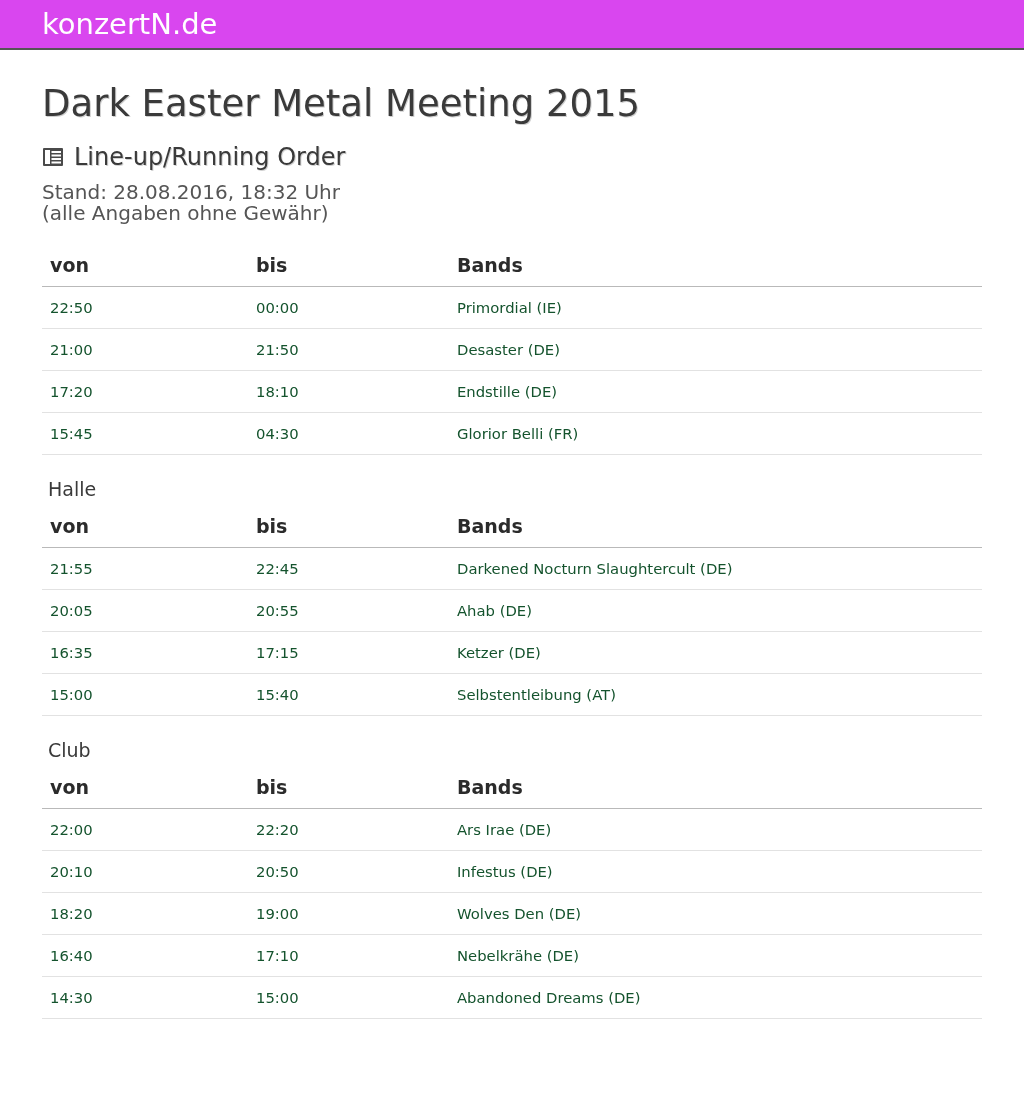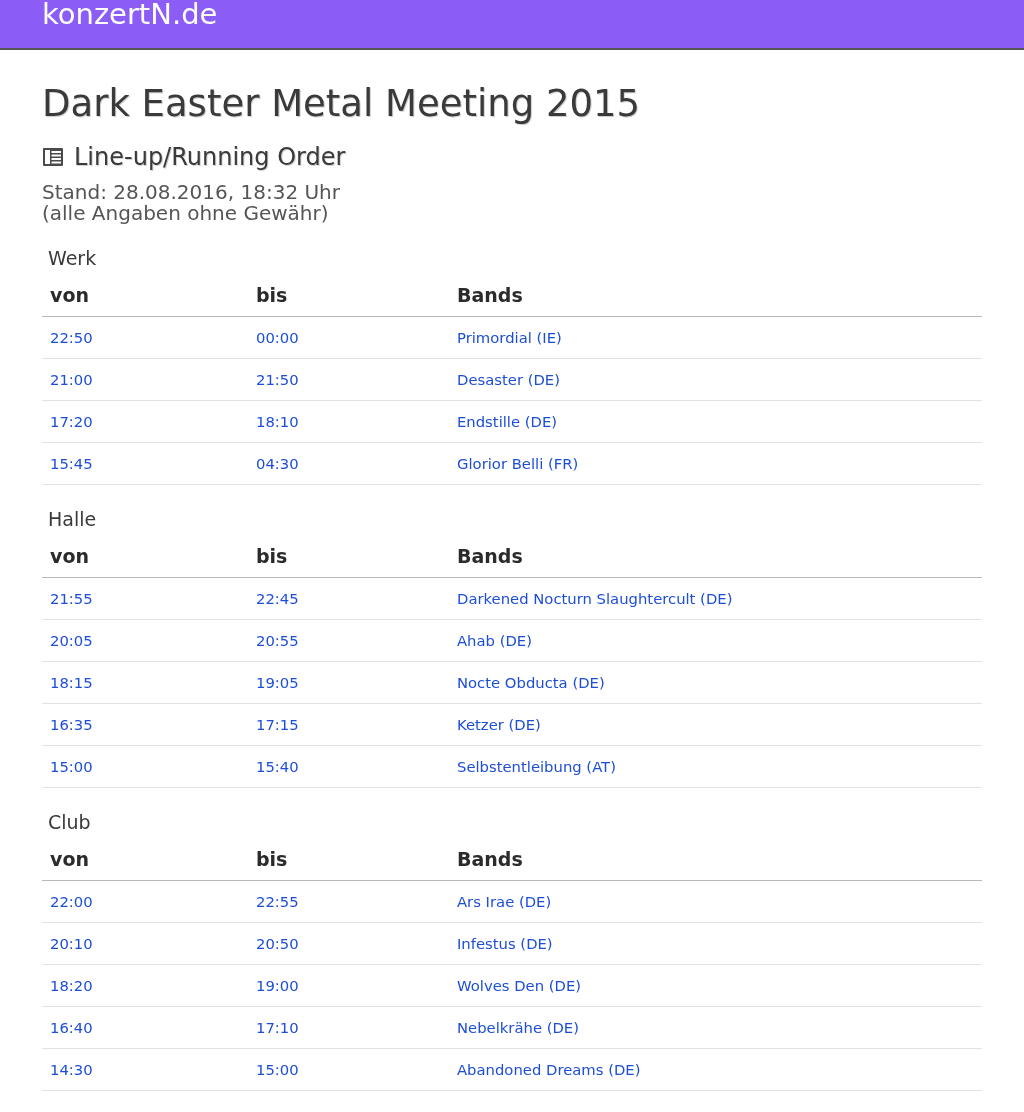--- a/index.html
+++ b/index.html
@@ -10,23 +10,23 @@
   }
   body {
     font-family: "DejaVu Sans", "Liberation Sans", sans-serif;
     color: #333333;
     -webkit-font-smoothing: antialiased;
   }
 
   
   .topbar {
     height: 50px;
-    background: #8b5cf6;
+    background: #d946ef;
     display: flex;
-    align-items: flex-start;
+    align-items: center;
     padding-left: 42px;
     box-sizing: border-box;
     border-bottom: 2px solid #555555;
   }
   .brand {
     color: #ffffff;
     font-size: 29px;
     line-height: 29px;
     letter-spacing: 0px;
     font-weight: 400;
@@ -98,21 +98,21 @@
   table.schedule th {
     text-align: left;
     font-size: 19px;
     font-weight: bold;
     color: #2b2b2b;
     padding: 8px 8px 10px 8px;
     border-bottom: 1px solid #b9b9b9;
   }
   table.schedule td {
     font-size: 14.8px;
-    color: #1d4ed8;
+    color: #14532d;
     padding: 12px 8px 12px 8px;
     border-bottom: 1px solid #e2e2e2;
     margin-left: 13px;
   }
   table.schedule tr:last-child td { border-bottom: 1px solid #e2e2e2; }
 
   .col-von { width: 190px; }
   .col-bis { width: 185px; }
   .col-bands { width: auto; }
 </style>
@@ -140,21 +140,20 @@
     </span>
     <h2 class="sub-title">Line-up/Running Order</h2>
   </div>
 
   <div class="meta">
     <div>Stand: 28.08.2016, 18:32 Uhr</div>
     <div>(alle Angaben ohne Gewähr)</div>
   </div>
 
   <div class="stage-block">
-    <h3 class="stage-name">Werk</h3>
     <table class="schedule">
       <thead>
         <tr>
           <th class="col-von">von</th>
           <th class="col-bis">bis</th>
           <th class="col-bands">Bands</th>
         </tr>
       </thead>
       <tbody>
         <tr>
@@ -196,25 +195,20 @@
           <td>21:55</td>
           <td>22:45</td>
           <td>Darkened Nocturn Slaughtercult (DE)</td>
         </tr>
         <tr>
           <td>20:05</td>
           <td>20:55</td>
           <td>Ahab (DE)</td>
         </tr>
         <tr>
-          <td>18:15</td>
-          <td>19:05</td>
-          <td>Nocte Obducta (DE)</td>
-        </tr>
-        <tr>
           <td>16:35</td>
           <td>17:15</td>
           <td>Ketzer (DE)</td>
         </tr>
         <tr>
           <td>15:00</td>
           <td>15:40</td>
           <td>Selbstentleibung (AT)</td>
         </tr>
       </tbody>
@@ -227,21 +221,21 @@
       <thead>
         <tr>
           <th class="col-von">von</th>
           <th class="col-bis">bis</th>
           <th class="col-bands">Bands</th>
         </tr>
       </thead>
       <tbody>
         <tr>
           <td>22:00</td>
-          <td>22:55</td>
+          <td>22:20</td>
           <td>Ars Irae (DE)</td>
         </tr>
         <tr>
           <td>20:10</td>
           <td>20:50</td>
           <td>Infestus (DE)</td>
         </tr>
         <tr>
           <td>18:20</td>
           <td>19:00</td>

